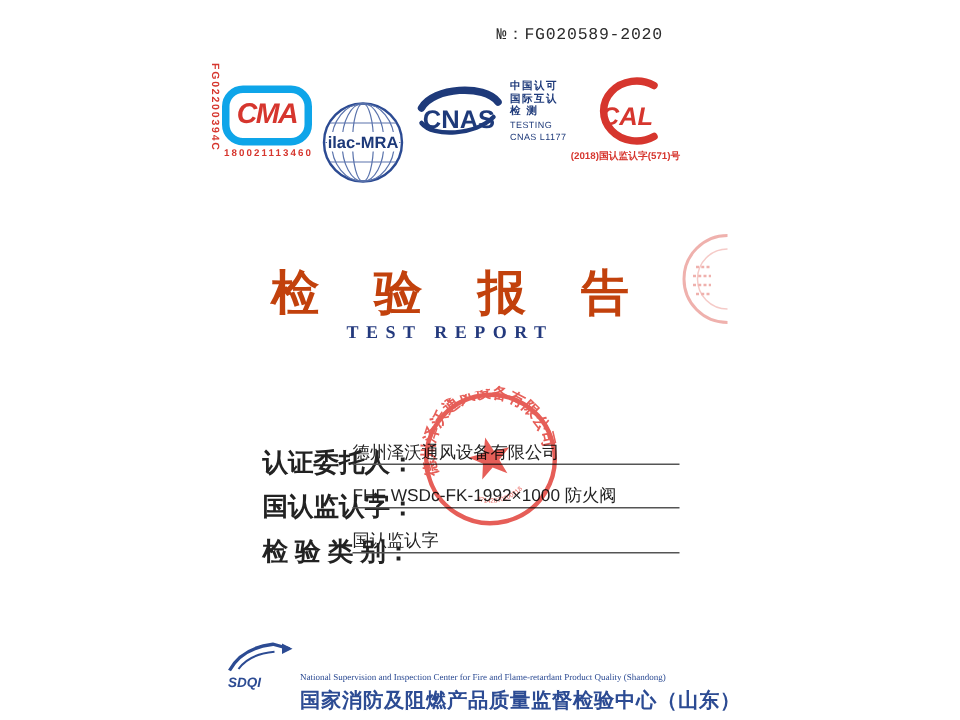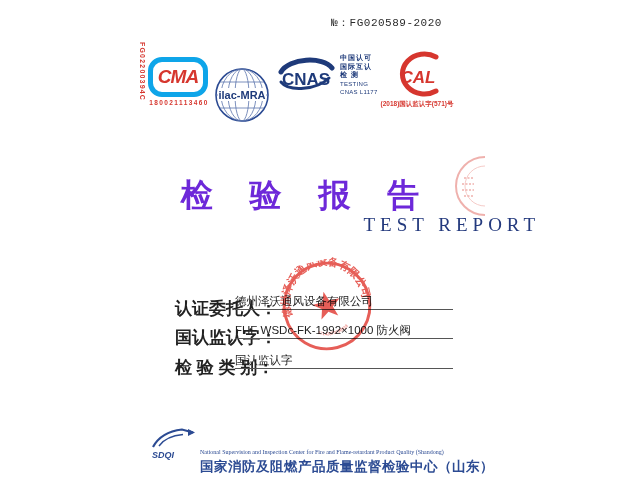--- a/index.html
+++ b/index.html
@@ -43,27 +43,27 @@
   .cnas-text .en{font-size:6px;letter-spacing:0.3px;}
   .cal-logo{left:390px;top:49px;}
   .cal-caption{
     left:372px;top:100px;width:90px;text-align:center;
     font-size:6.5px;color:#d6362e;font-weight:bold;
   }
 
   
   .title-zh{
     left:60px;top:174px;width:480px;text-align:center;
-    font-size:32px;font-weight:bold;color:#6d28d9;letter-spacing:14px;
+    font-size:32px;font-weight:bold;color:#c2410c;letter-spacing:14px;
     text-indent:14px;
   }
   .title-en{
-    left:60px;top:214px;width:480px;text-align:right;
+    left:60px;top:214px;width:480px;text-align:center;
     font-family:"Liberation Serif",serif;
-    font-size:19px;font-weight:normal;color:#23397d;letter-spacing:5px;
+    font-size:12px;font-weight:bold;color:#23397d;letter-spacing:5px;
   }
 
   
   .row-label{
     font-size:17px;font-weight:700;color:#222;white-space:nowrap;
   }
   .row-value{
     font-size:11.5px;color:#222;border-bottom:1px solid #555;
     width:218px;height:14px;padding-bottom:1px;white-space:nowrap;overflow:hidden;
   }

